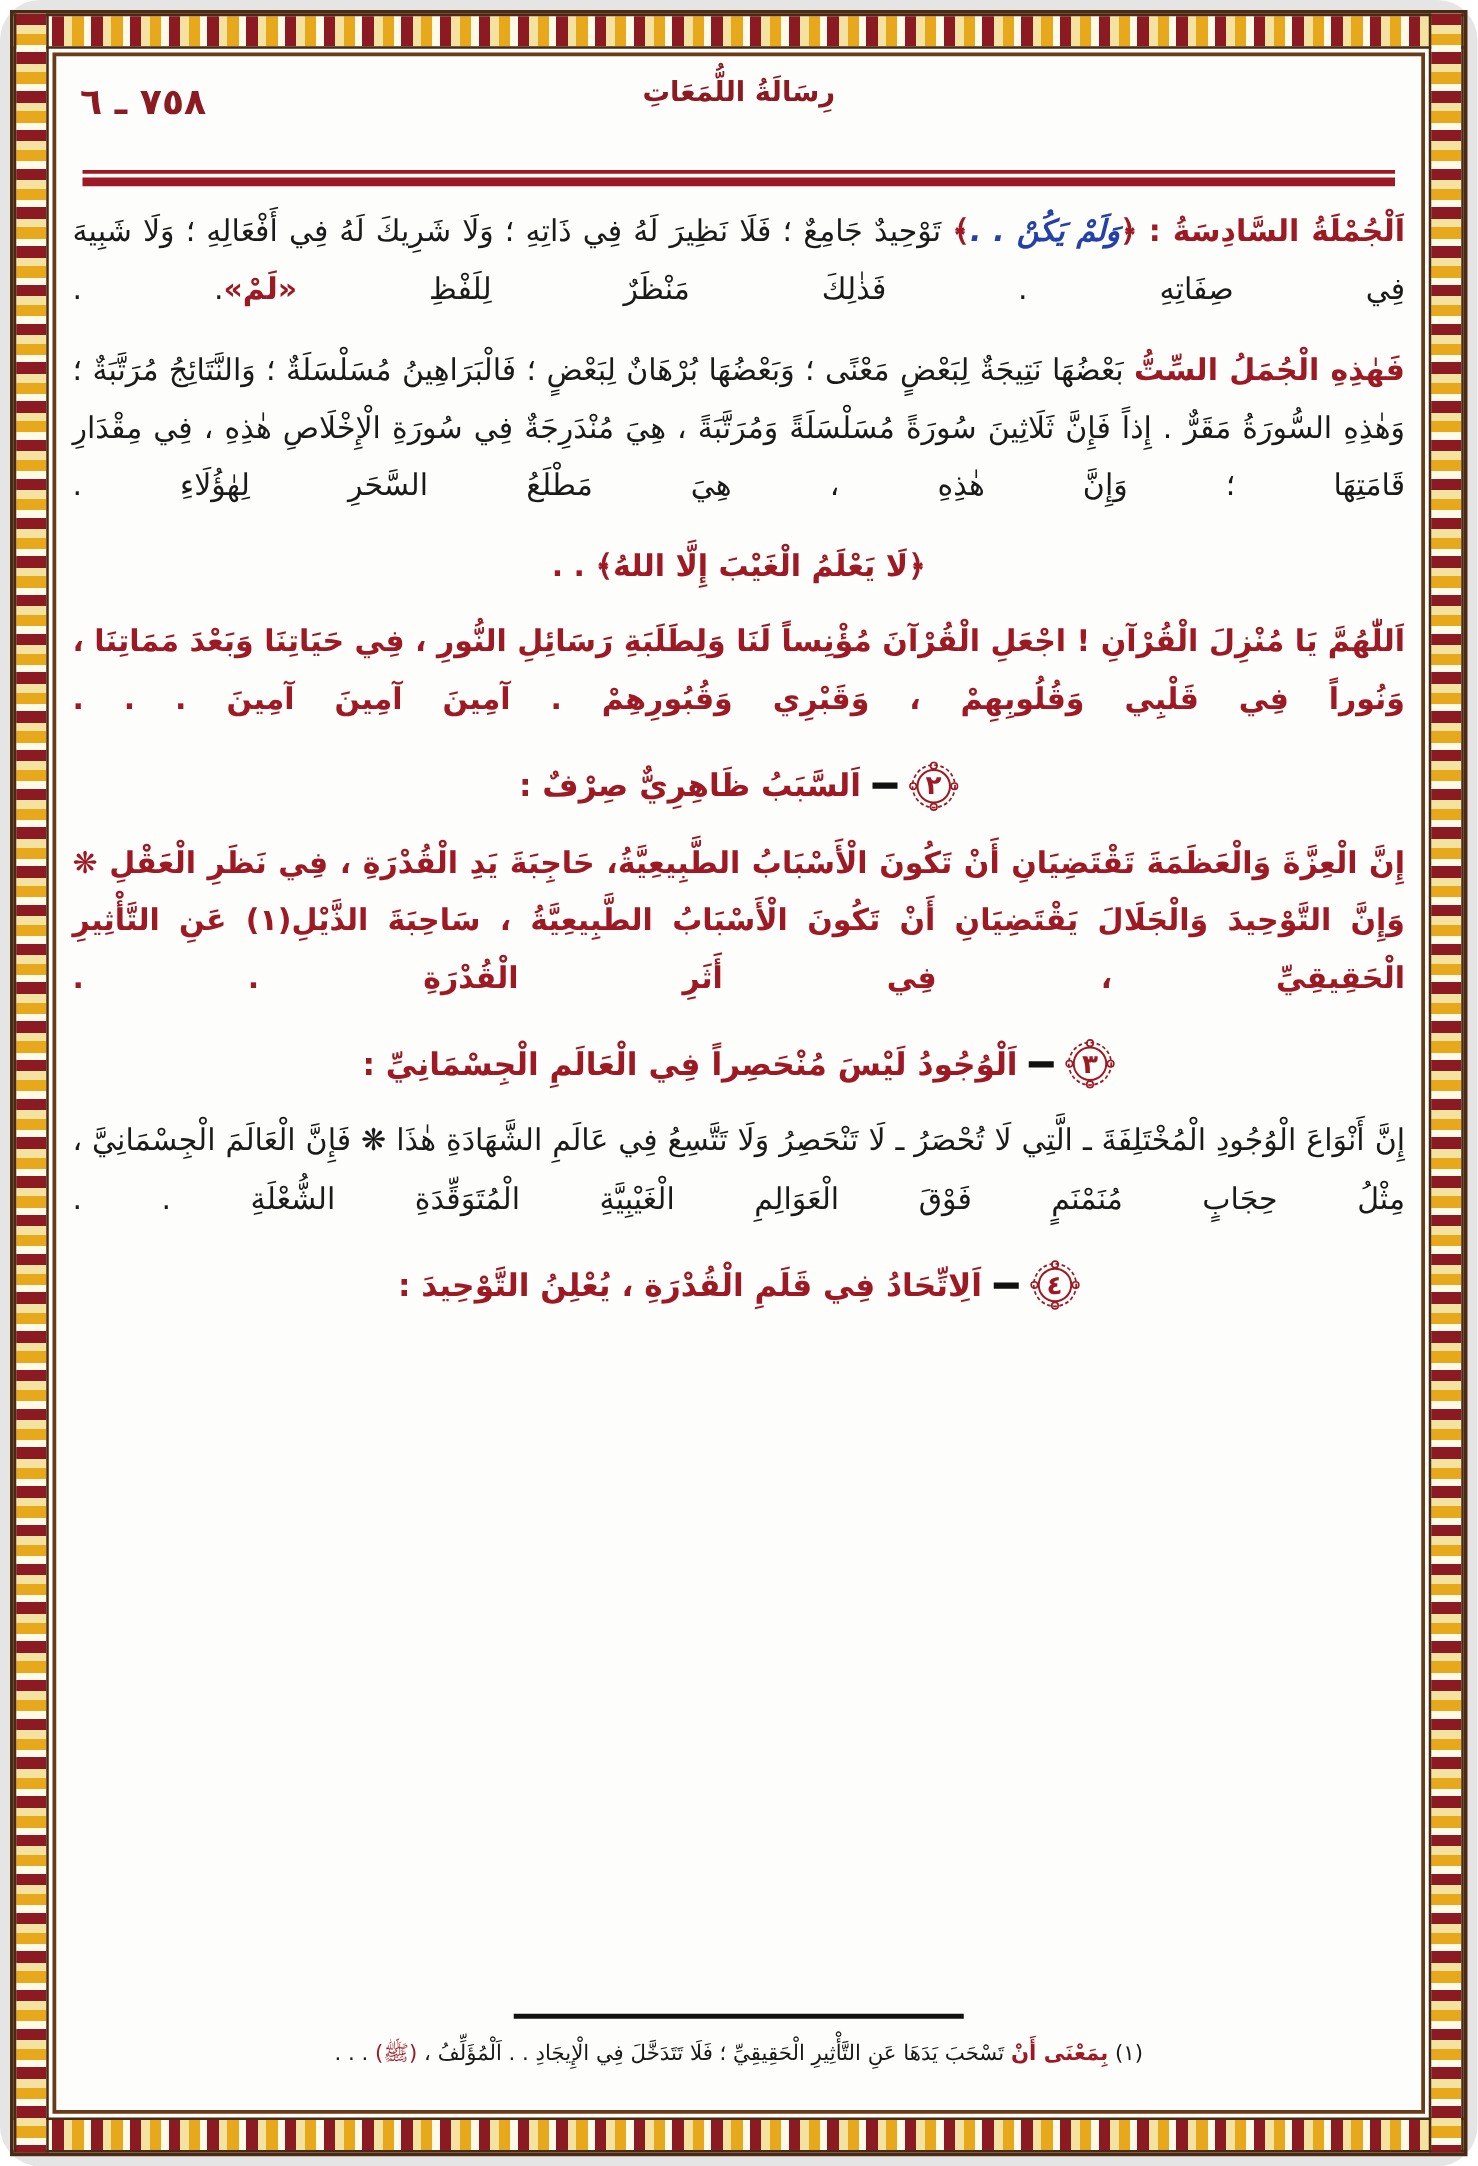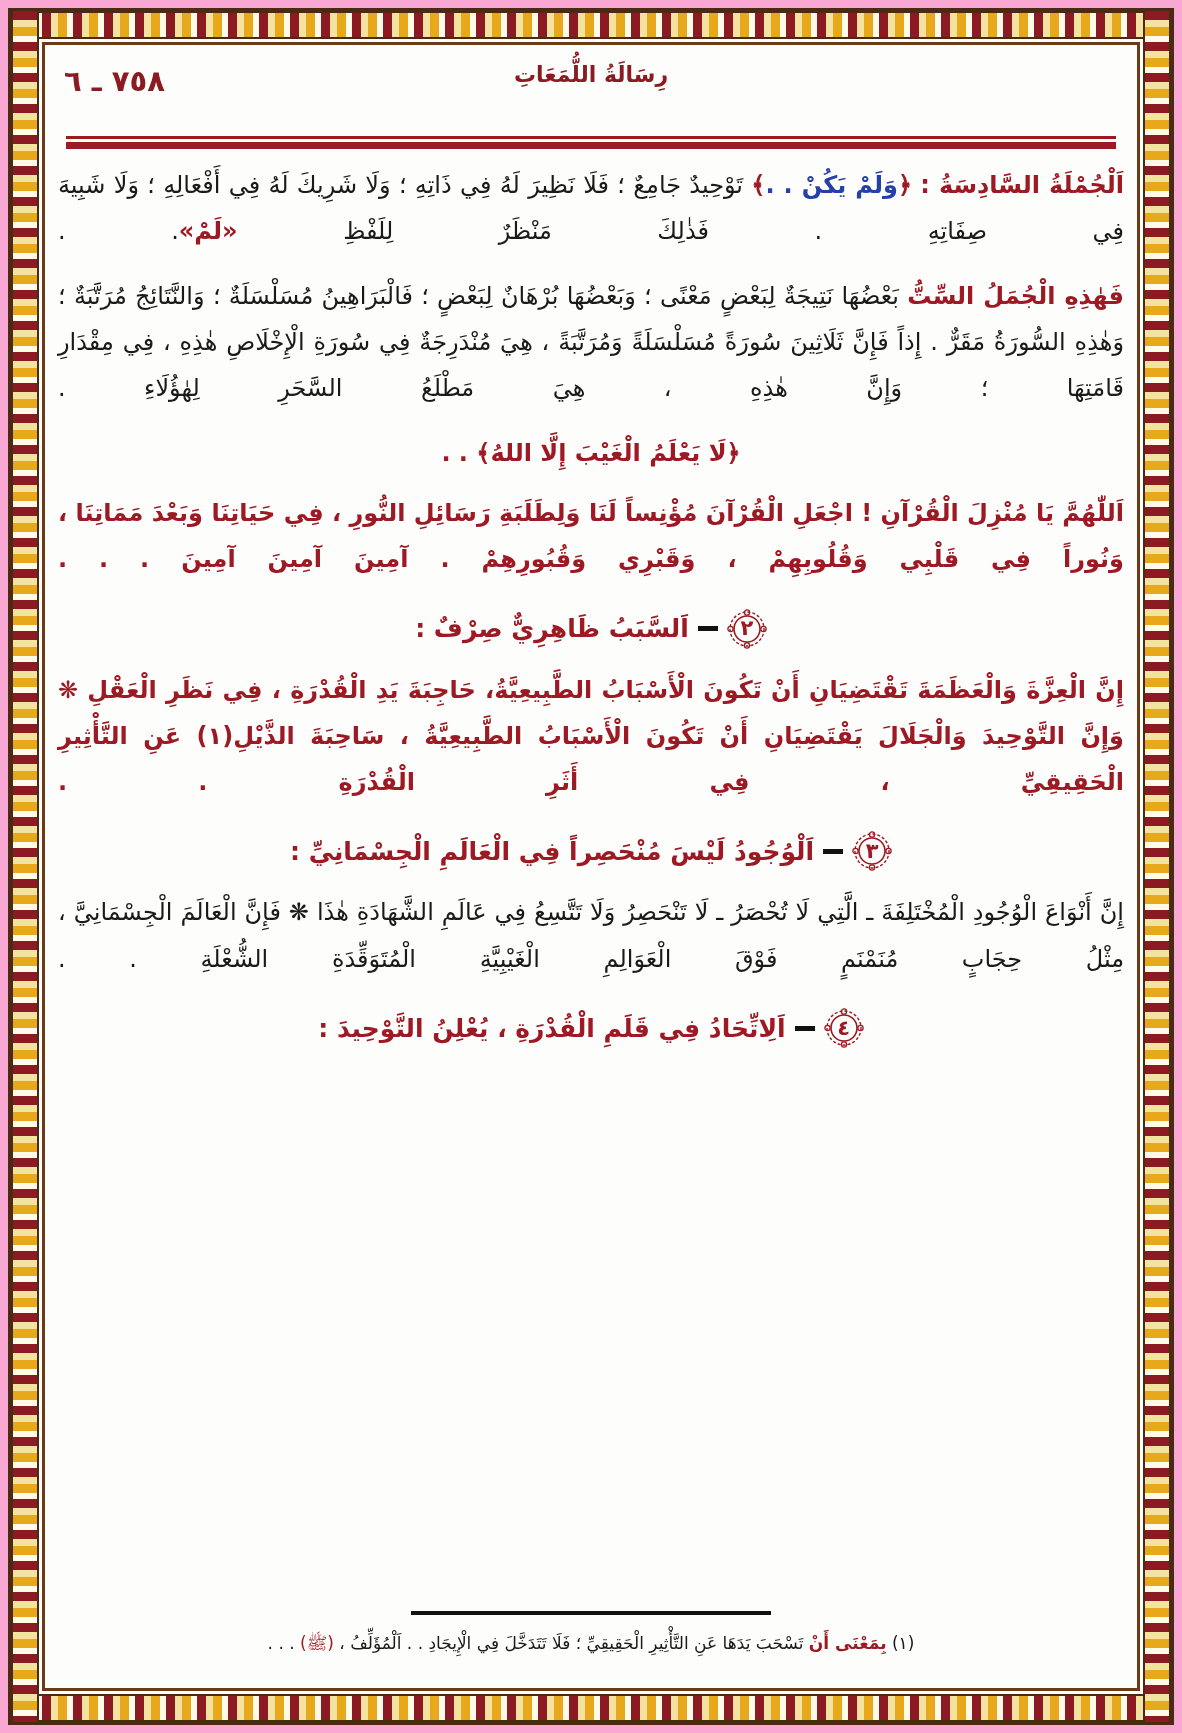--- a/index.html
+++ b/index.html
@@ -6,22 +6,23 @@
   body{
     width:1182px;height:1733px;
     background:#ffffff;
     font-family:"DejaVu Sans","Liberation Sans",sans-serif;
     overflow:hidden;
   }
 
   
   .page{
     position:absolute;inset:0;
-    background:#f9a8d4;
-    box-sizing:border-box;
+    background:#e5e5e5;
+    box-sizing:border-box;
+    border-radius:32px;
   }
   .frame-outer{
     position:absolute;
     left:8px;top:8px;right:8px;bottom:8px;
     box-sizing:border-box;
     border:3px solid #4a2a12;
     background:#fdfdfb;
   }
   
   .braid{
@@ -112,21 +113,21 @@
     font-size:24px;
     line-height:1.93;
     color:#1a1a1a;
     text-align:justify;
     text-align-last:justify;
   }
   p.para.red{color:#9d1a24;font-weight:bold;}
   p.para.center{text-align:left;text-align-last:center;}
   p.para.tight{margin-bottom:14px;}
   .rd{color:#9d1a24;font-weight:bold;margin-top:22px;}
-  .bl{color:#2540a8;font-weight:bold;}
+  .bl{color:#2540a8;font-weight:bold;font-style:italic;}
   .brk{color:#9d1a24;font-weight:bold;}
 
   
   .heading{
     margin:26px 0 18px 0;
     text-align:center;
     color:#9d1a24;
     font-size:25px;
     font-weight:bold;
     white-space:nowrap;

